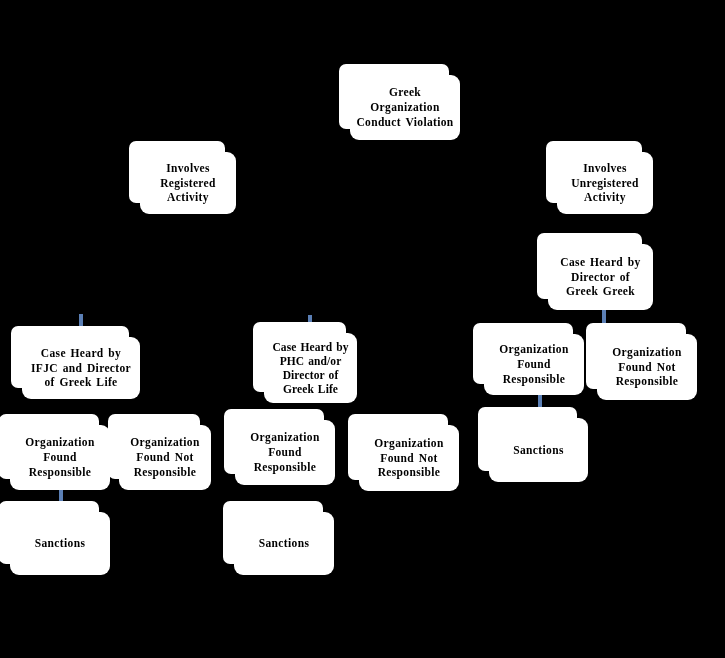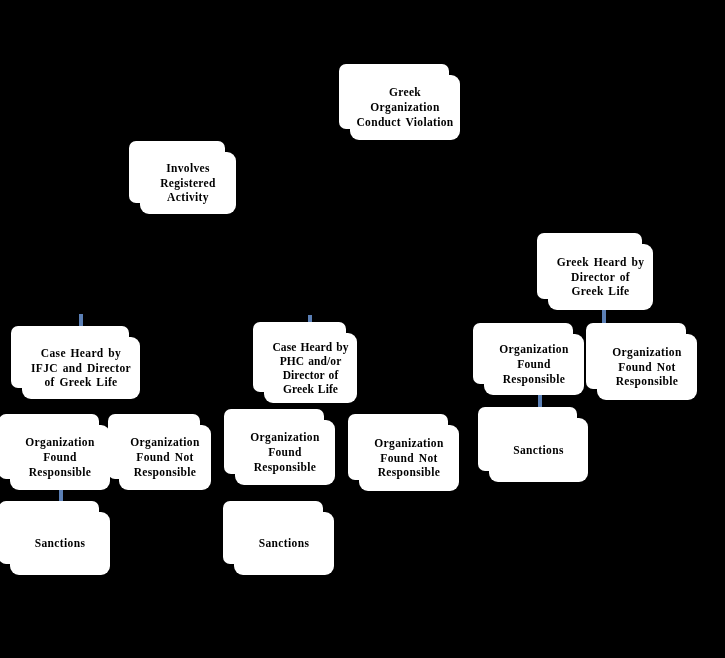--- a/index.html
+++ b/index.html
@@ -85,27 +85,33 @@
     </div>
   </div>
 
   <div class="node" style="left:350px; top:75px; width:110px; height:65px;">
     <div class="back"></div>
     <div class="front">
       <span class="label">Greek Organization Conduct Violation</span>
     </div>
   </div>
 
+  <div class="node" style="left:557px; top:152px; width:96px; height:62px;">
+    <div class="back"></div>
+    <div class="front">
+      <span class="label">Involves Unregistered Activity</span>
+    </div>
+  </div>
 
 
 
   <div class="node" style="left:548px; top:244px; width:105px; height:66px;">
     <div class="back"></div>
     <div class="front">
-      <span class="label">Greek Heard by Director of Greek Life</span>
+      <span class="label">Case Heard by Director of Greek Greek</span>
     </div>
   </div>
 
   <div class="node tight" style="left:264px; top:333px; width:93px; height:70px;">
     <div class="back"></div>
     <div class="front">
       <span class="label">Case Heard by PHC and/or Director of Greek Life</span>
     </div>
   </div>
 

